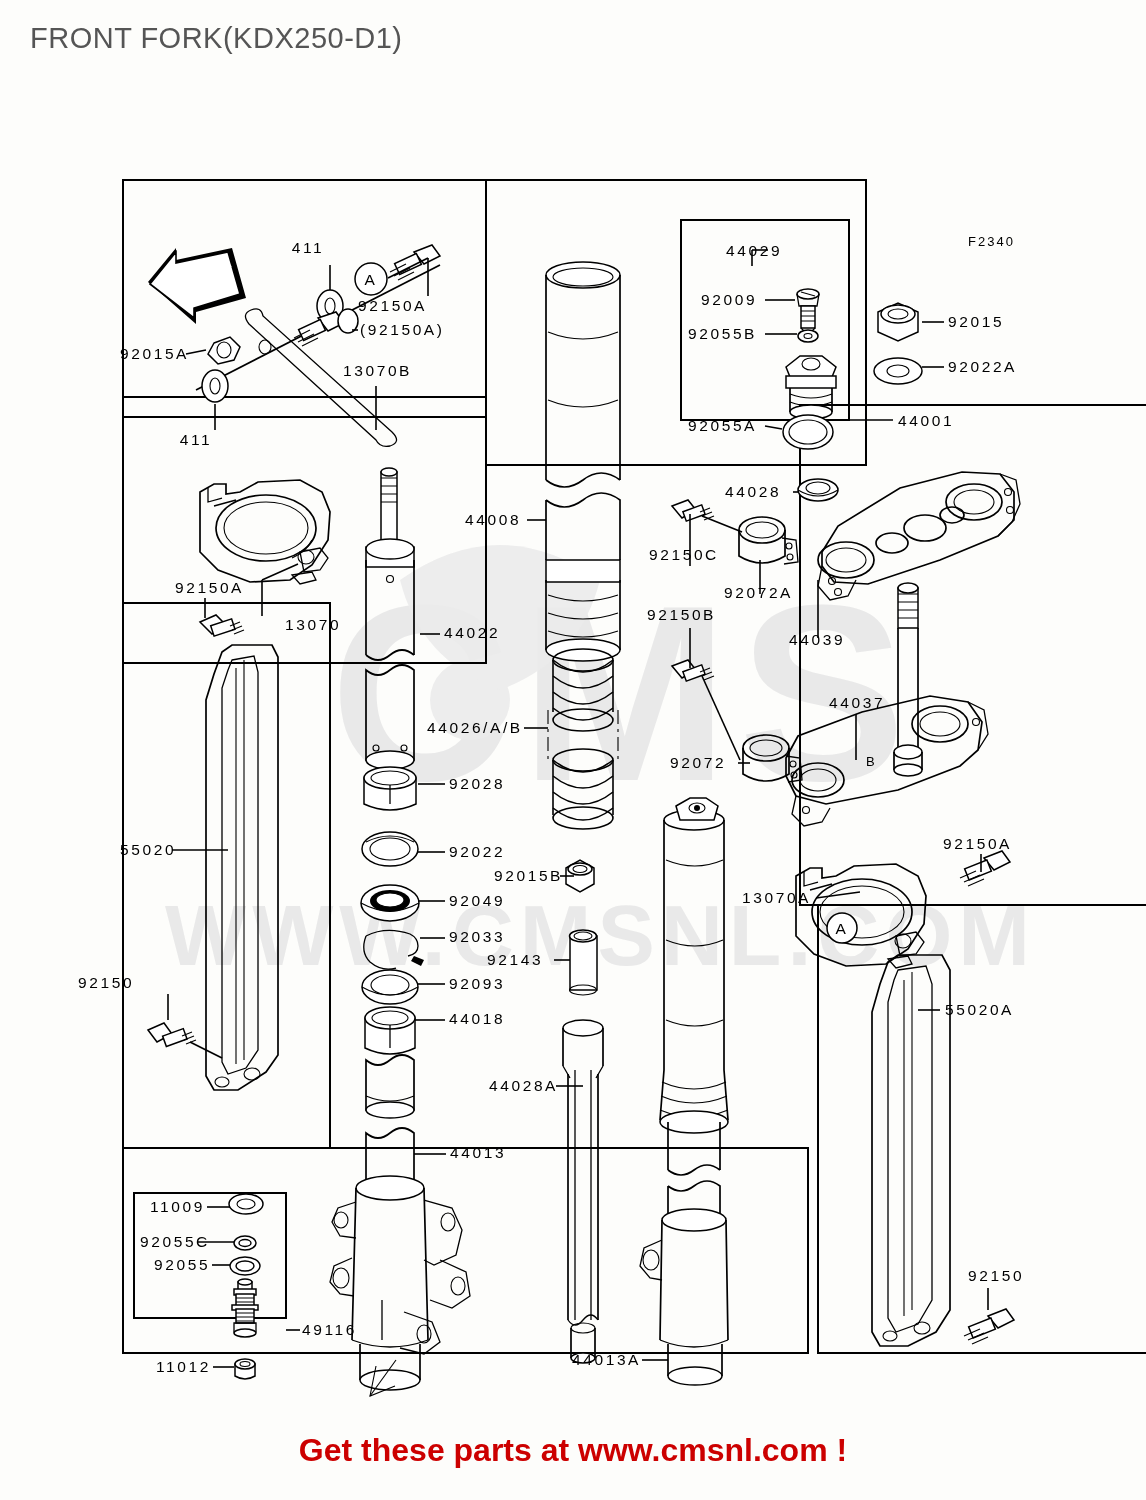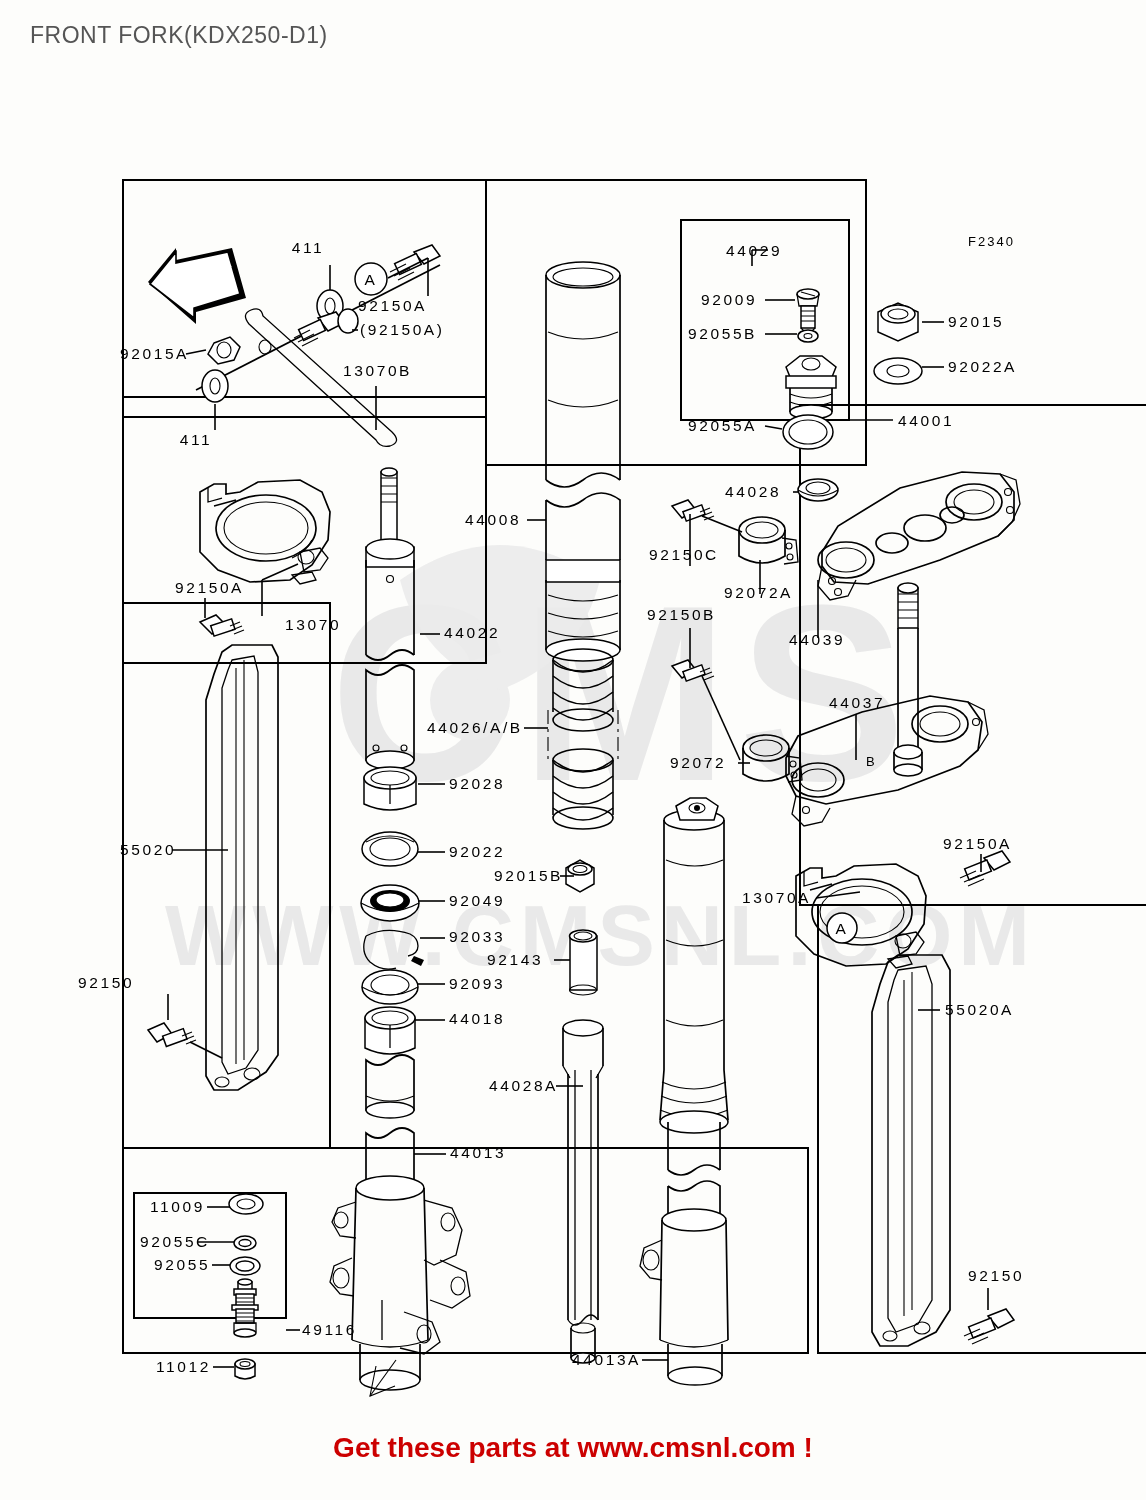--- a/index.html
+++ b/index.html
@@ -7,33 +7,33 @@
   html, body { margin:0; padding:0; }
   body {
     width:1146px; height:1500px;
     background:#fdfdfb;
     font-family:"Liberation Sans", sans-serif;
     position:relative;
     overflow:hidden;
   }
   #page-title {
     position:absolute; left:30px; top:22px;
-    font-size:23px; color:#555; letter-spacing:0.5px;
+    font-size:29px; color:#555; letter-spacing:0.5px;
     white-space:nowrap;
   }
   #diagram {
     position:absolute; left:0; top:60px;
     width:1146px; height:1360px;
   }
   #diagram svg { display:block; }
   #footer {
     position:absolute; left:0; top:1432px; width:1146px;
     text-align:center;
     color:#cc0000;
-    font-size:28px;
+    font-size:32px;
     font-weight:bold;
     letter-spacing:0px;
     font-family:"Liberation Sans", sans-serif;
   }
   .lbl {
     font-family:"Liberation Sans", sans-serif;
     font-size:15.5px;
     letter-spacing:2.6px;
     fill:#000;
   }

